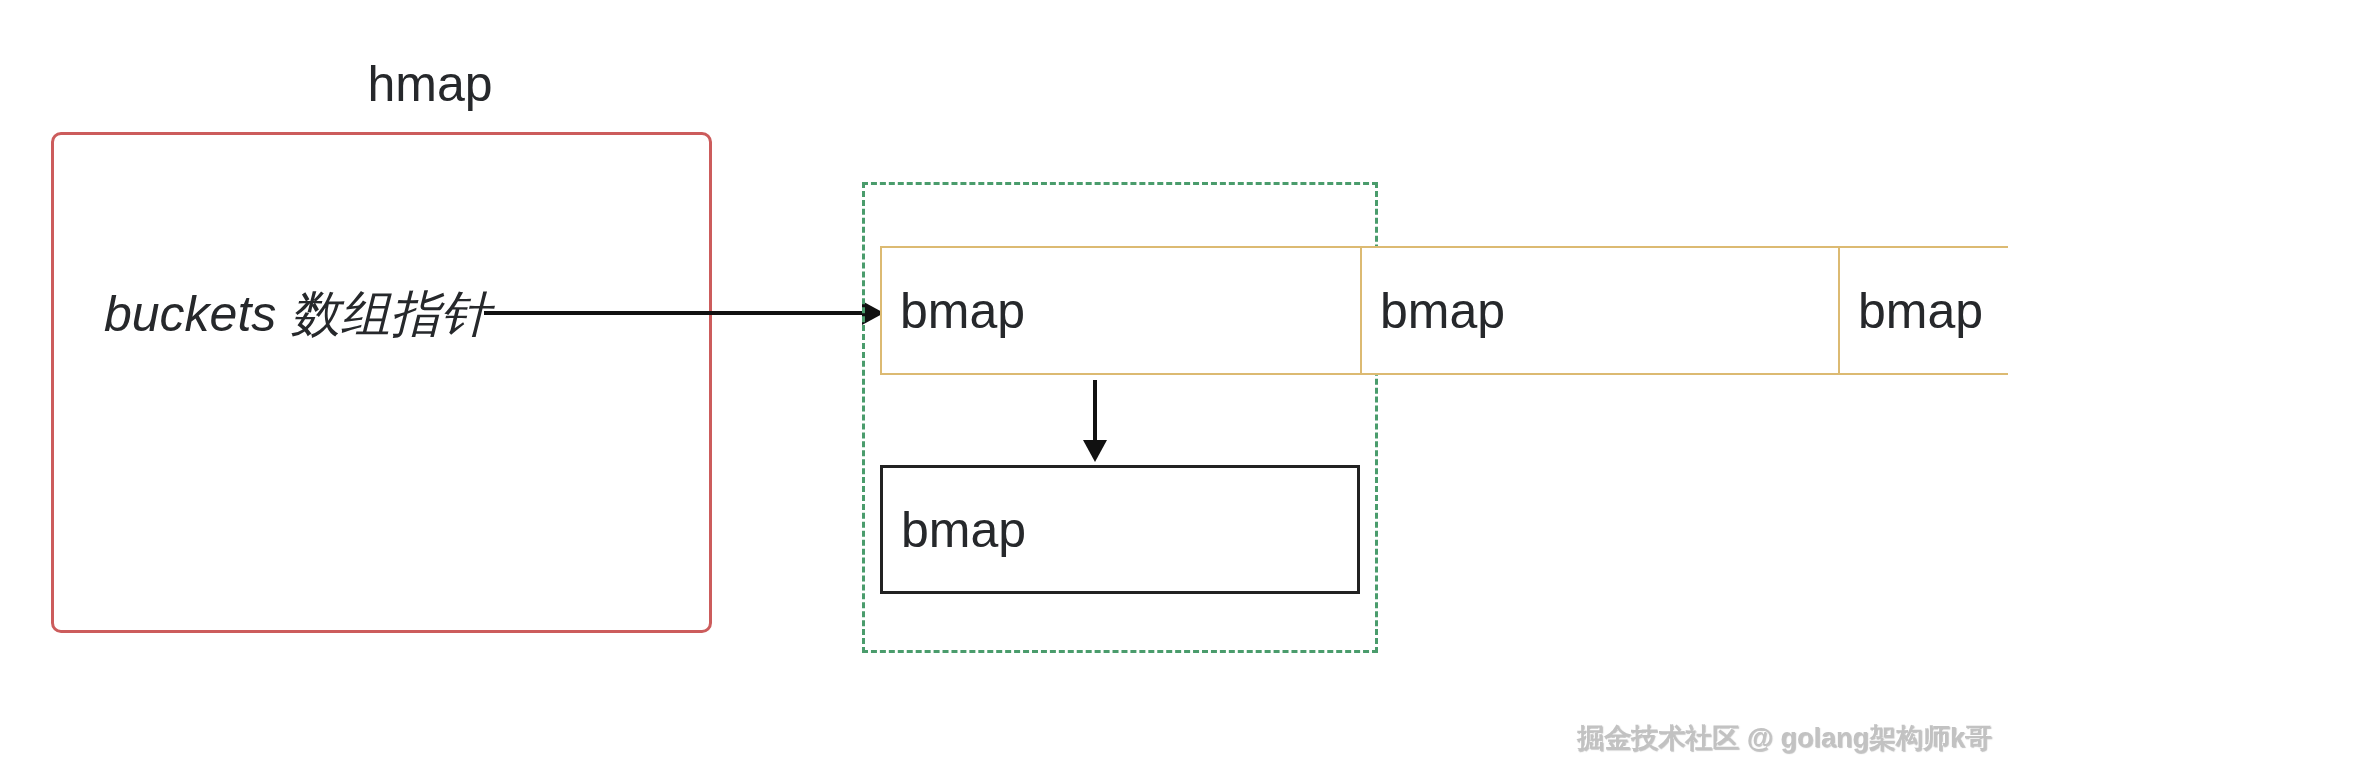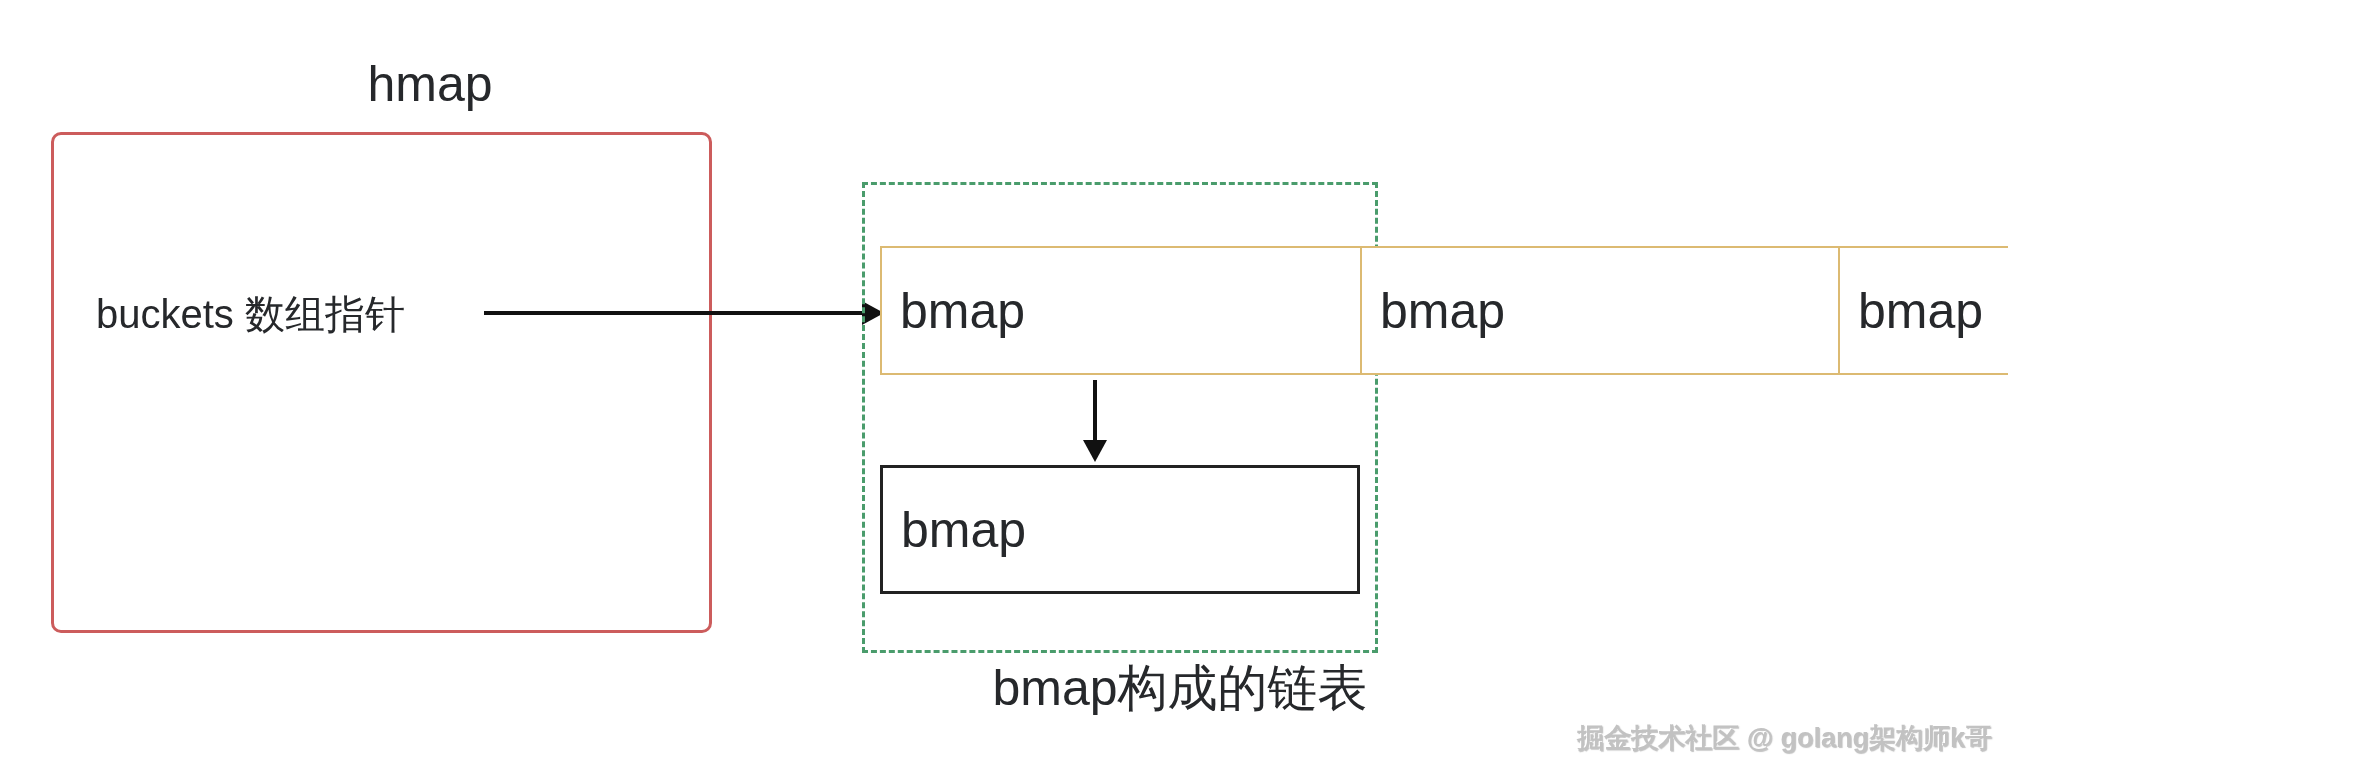--- a/index.html
+++ b/index.html
@@ -29,23 +29,24 @@
   .hmap-box {
     left: 51px; top: 132px;
     width: 661px; height: 501px;
     border: 3px solid #cc5c5c;
     border-radius: 10px;
     box-sizing: border-box;
     background: #ffffff;
   }
   .hmap-title { left: 280px; top: 56px; width: 300px; text-align: center; }
   .hmap-field {
-    left: 96px; top: 286px;
-    font-size: 40px; line-height: 56px;
+    left: 104px; top: 286px;
+    font-size: 50px; line-height: 56px;
     white-space: nowrap;
+    font-style: italic;
   }
 
   
   .bucket-row {
     left: 880px; top: 246px;
     width: 1440px; height: 129px;
     border: 2px solid #dcba72;
     box-sizing: border-box;
     display: flex;
     background: #ffffff;
@@ -128,17 +129,16 @@
 
   <div class="abs" style="left:1077px; top:380px;">
     <svg class="arrow-svg" width="36" height="84" viewBox="0 0 36 84">
       <line x1="18" y1="0" x2="18" y2="64" stroke="#111111" stroke-width="4"></line>
       <polygon points="6,60 30,60 18,82" fill="#111111"></polygon>
     </svg>
   </div>
 
   <div class="abs bmap-node">bmap</div>
 
-  <div class="abs diagram-title list-label">bmap构成的链表</div>
 
   <div class="abs watermark">掘金技术社区 @ golang架构师k哥</div>
 
 </div>
 
 </body></html>

